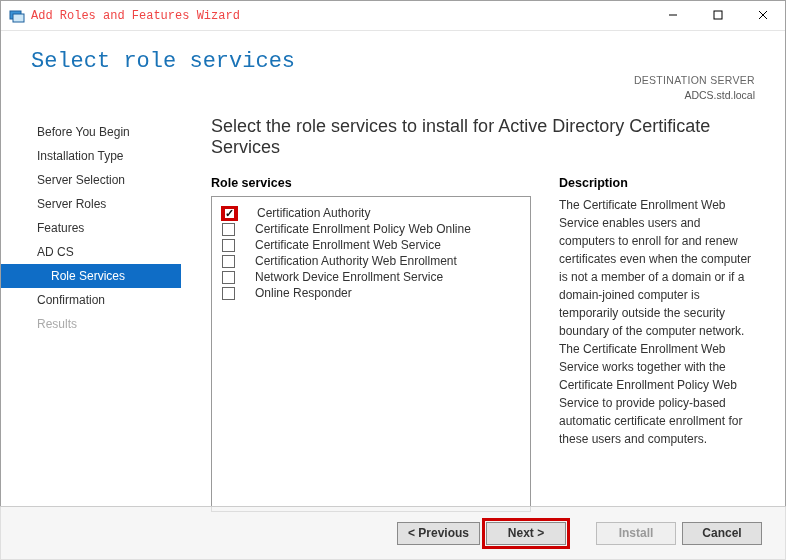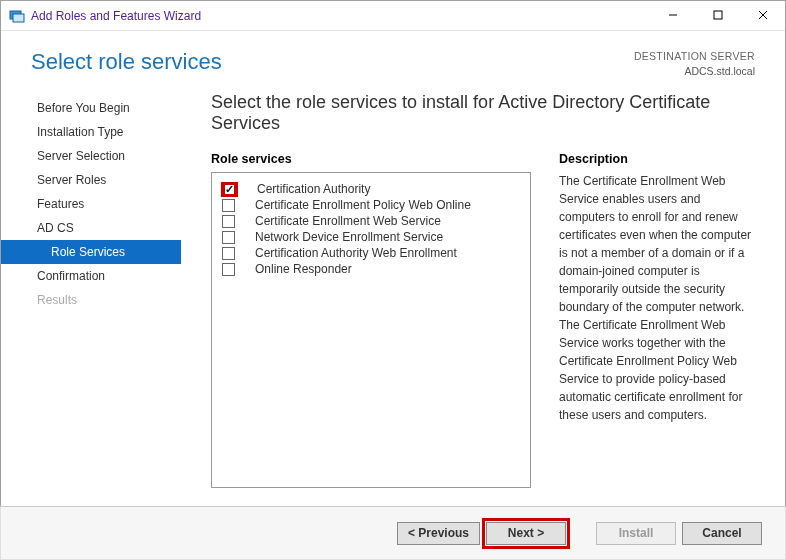--- a/index.html
+++ b/index.html
@@ -21,48 +21,49 @@
     align-items: center;
     padding: 0 0 0 8px;
     background: #fff;
     border-bottom: 1px solid #e5e5e5;
   }
   .titlebar .app-icon {
     width: 16px; height: 16px;
     margin-right: 6px;
     display: flex; align-items: center; justify-content: center;
   }
-  .titlebar .title { flex: 0 0 auto; color: #4c1d95; }
+  .titlebar .title { flex: 0 0 auto; color: #ef4444; font-family: Liberation Mono, monospace; }
   .titlebar .spacer { flex: 1; }
   .win-btn {
     width: 45px; height: 29px;
     display: flex; align-items: center; justify-content: center;
     font-size: 10px;
     font-family: "Segoe UI", sans-serif;
   }
   .win-btn .glyph { pointer-events: none; }
   
   .heading-row {
     display: flex;
     align-items: flex-start;
     padding: 18px 30px 10px 30px;
   }
   .page-title {
     font-size: 22px;
     font-weight: 300;
     color: #1a73b7;
     flex: 1;
+    font-family: Liberation Mono, monospace;
   }
   .dest {
     text-align: right;
     font-size: 10.5px;
     color: #555;
     line-height: 1.4;
   }
-  .dest .lbl { color: #666; letter-spacing: 0.3px; }
+  .dest .lbl { color: #666; letter-spacing: 0.3px; margin-top: 24px; }
   
   .main {
     display: flex;
     padding: 0 16px 0 0;
     height: 400px;
   }
   .sidebar {
     width: 180px;
     padding: 8px 0 0 0;
     flex-shrink: 0;
@@ -255,25 +256,25 @@
             <div class="chk-row">
               <span class="chkbox"></span>
               <span>Certificate Enrollment Policy Web Online</span>
             </div>
             <div class="chk-row">
               <span class="chkbox"></span>
               <span>Certificate Enrollment Web Service</span>
             </div>
             <div class="chk-row">
               <span class="chkbox"></span>
+              <span>Certification Authority Web Enrollment</span>
+            </div>
+            <div class="chk-row">
+              <span class="chkbox"></span>
               <span>Network Device Enrollment Service</span>
-            </div>
-            <div class="chk-row">
-              <span class="chkbox"></span>
-              <span>Certification Authority Web Enrollment</span>
             </div>
             <div class="chk-row">
               <span class="chkbox"></span>
               <span>Online Responder</span>
             </div>
           </div>
       </div>
       <div class="right-col">
         <div class="section-head">Description</div>
         <div class="desc-text">The Certificate Enrollment Web Service enables users and computers to enroll for and renew certificates even when the computer is not a member of a domain or if a domain-joined computer is temporarily outside the security boundary of the computer network. The Certificate Enrollment Web Service works together with the Certificate Enrollment Policy Web Service to provide policy-based automatic certificate enrollment for these users and computers.</div>

